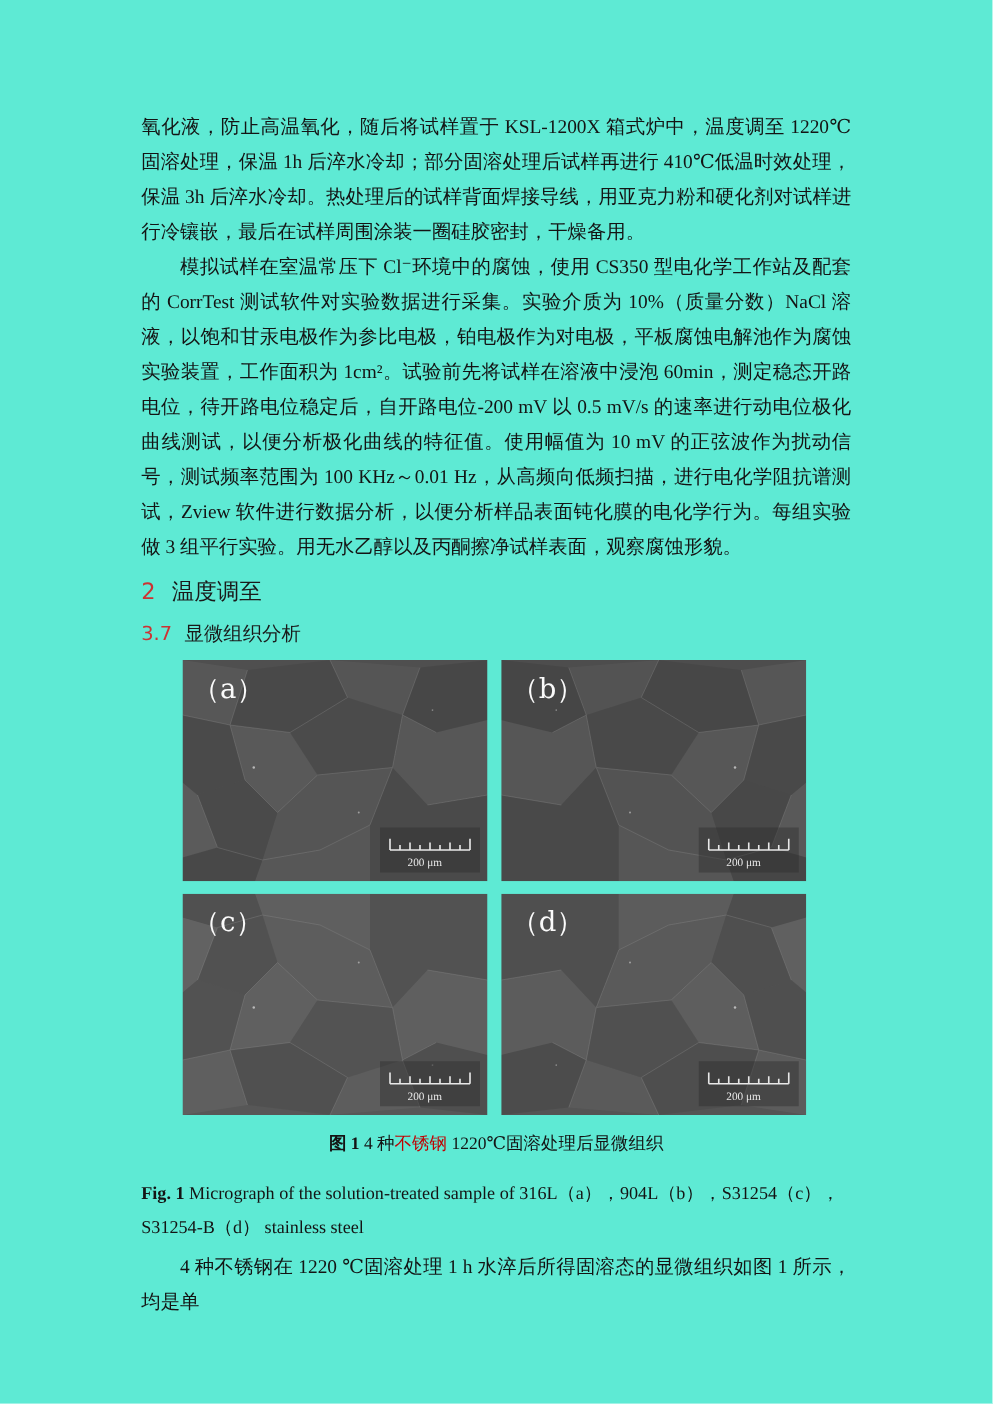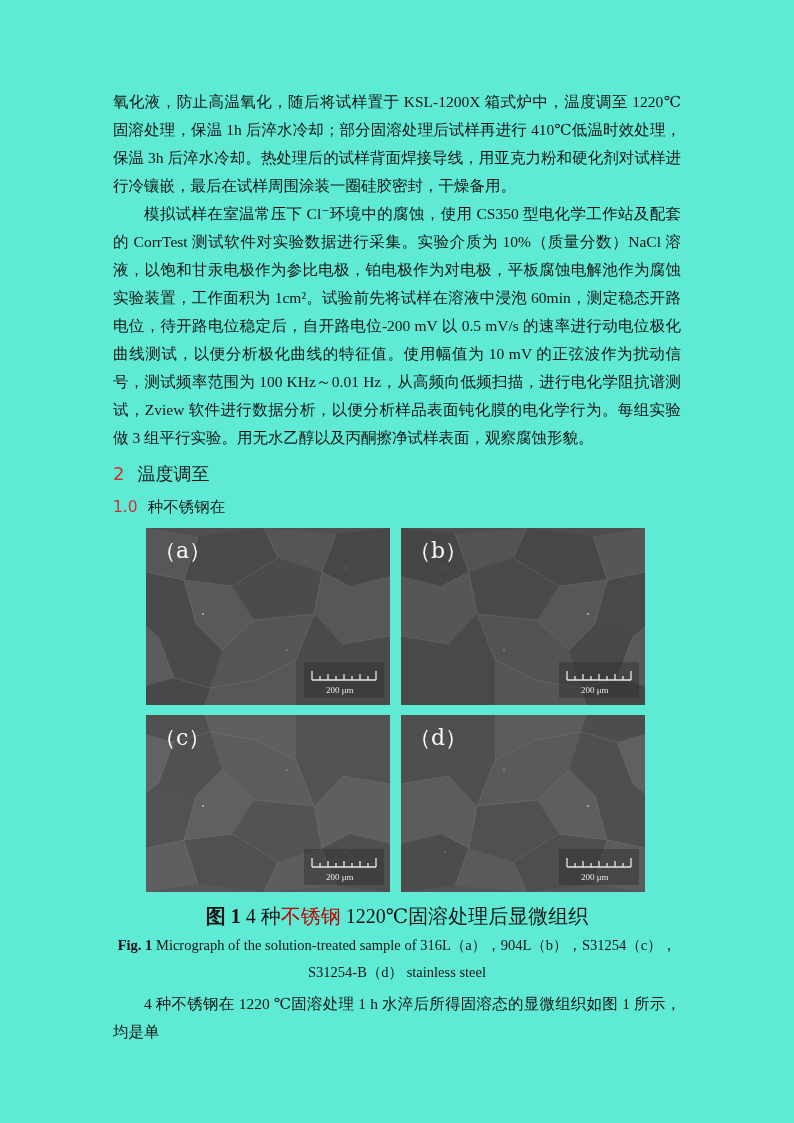--- a/index.html
+++ b/index.html
@@ -22,38 +22,38 @@
     font-weight:400; font-size:15.5px; line-height:26px; color:#1a1a1a;
   }
   .h-subsection .num { margin-right:10px; }
   .figure-grid {
     margin:4px 0 0 33px; display:grid;
     grid-template-columns:244px 244px; column-gap:11px; row-gap:10px;
   }
   .panel { width:244px; height:177px; }
   .panel svg { display:block; }
   .plabel { font-family:"DejaVu Serif","Liberation Serif",serif; }
-  .caption-cn { margin:13px 0 0; text-align:center; font-size:20px; line-height:22px; }
+  .caption-cn { margin:13px 0 0; text-align:center; font-size:14px; line-height:22px; }
   .caption-cn b { font-weight:bold; }
-  .caption-en { margin:5px 0 4px; text-align:center; font-size:14.5px; line-height:27px; }
+  .caption-en { margin:15px 0 4px; text-align:left; font-size:14.5px; line-height:27px; }
   .caption-en b { font-weight:bold; }
   .results { margin-top:2px; }
 </style>
 </head>
 <body>
 
 <div class="page">
   <div class="content">
 
     <p class="body">氧化液，防止高温氧化，随后将试样置于 KSL-1200X 箱式炉中，温度调至 1220℃固溶处理，保温 1h 后淬水冷却；部分固溶处理后试样再进行 410℃低温时效处理，保温 3h 后淬水冷却。热处理后的试样背面焊接导线，用亚克力粉和硬化剂对试样进行冷镶嵌，最后在试样周围涂装一圈硅胶密封，干燥备用。</p>
     <p class="body indent">模拟试样在室温常压下 Cl⁻环境中的腐蚀，使用 CS350 型电化学工作站及配套的 CorrTest 测试软件对实验数据进行采集。实验介质为 10%（质量分数）NaCl 溶液，以饱和甘汞电极作为参比电极，铂电极作为对电极，平板腐蚀电解池作为腐蚀实验装置，工作面积为 1cm²。试验前先将试样在溶液中浸泡 60min，测定稳态开路电位，待开路电位稳定后，自开路电位-200 mV 以 0.5 mV/s 的速率进行动电位极化曲线测试，以便分析极化曲线的特征值。使用幅值为 10 mV 的正弦波作为扰动信号，测试频率范围为 100 KHz～0.01 Hz，从高频向低频扫描，进行电化学阻抗谱测试，Zview 软件进行数据分析，以便分析样品表面钝化膜的电化学行为。每组实验做 3 组平行实验。用无水乙醇以及丙酮擦净试样表面，观察腐蚀形貌。</p>
 
     <h2 class="h-section"><span class="num" style="color: rgb(204, 51, 51);">2</span><span>温度调至</span></h2>
 
-    <h3 class="h-subsection"><span class="num" style="color: rgb(204, 51, 51);">1.0</span><span>种不锈钢在</span></h3>
+    <h3 class="h-subsection"><span class="num" style="color: rgb(204, 51, 51);">3.7</span><span>显微组织分析</span></h3>
 
     <div class="figure-grid">
 
       <div class="panel">
         <svg viewBox="0 0 244 177" width="244" height="177" xmlns="http://www.w3.org/2000/svg">
           <defs>
             <g id="grainset">
               <polygon points="0,0 52,8 38,52 0,44" fill="#ffffff" opacity="0.05"></polygon>
               <polygon points="52,8 118,0 132,30 86,58 38,52" fill="#000000" opacity="0.07"></polygon>
               <polygon points="118,0 190,6 176,44 132,30" fill="#ffffff" opacity="0.04"></polygon>

